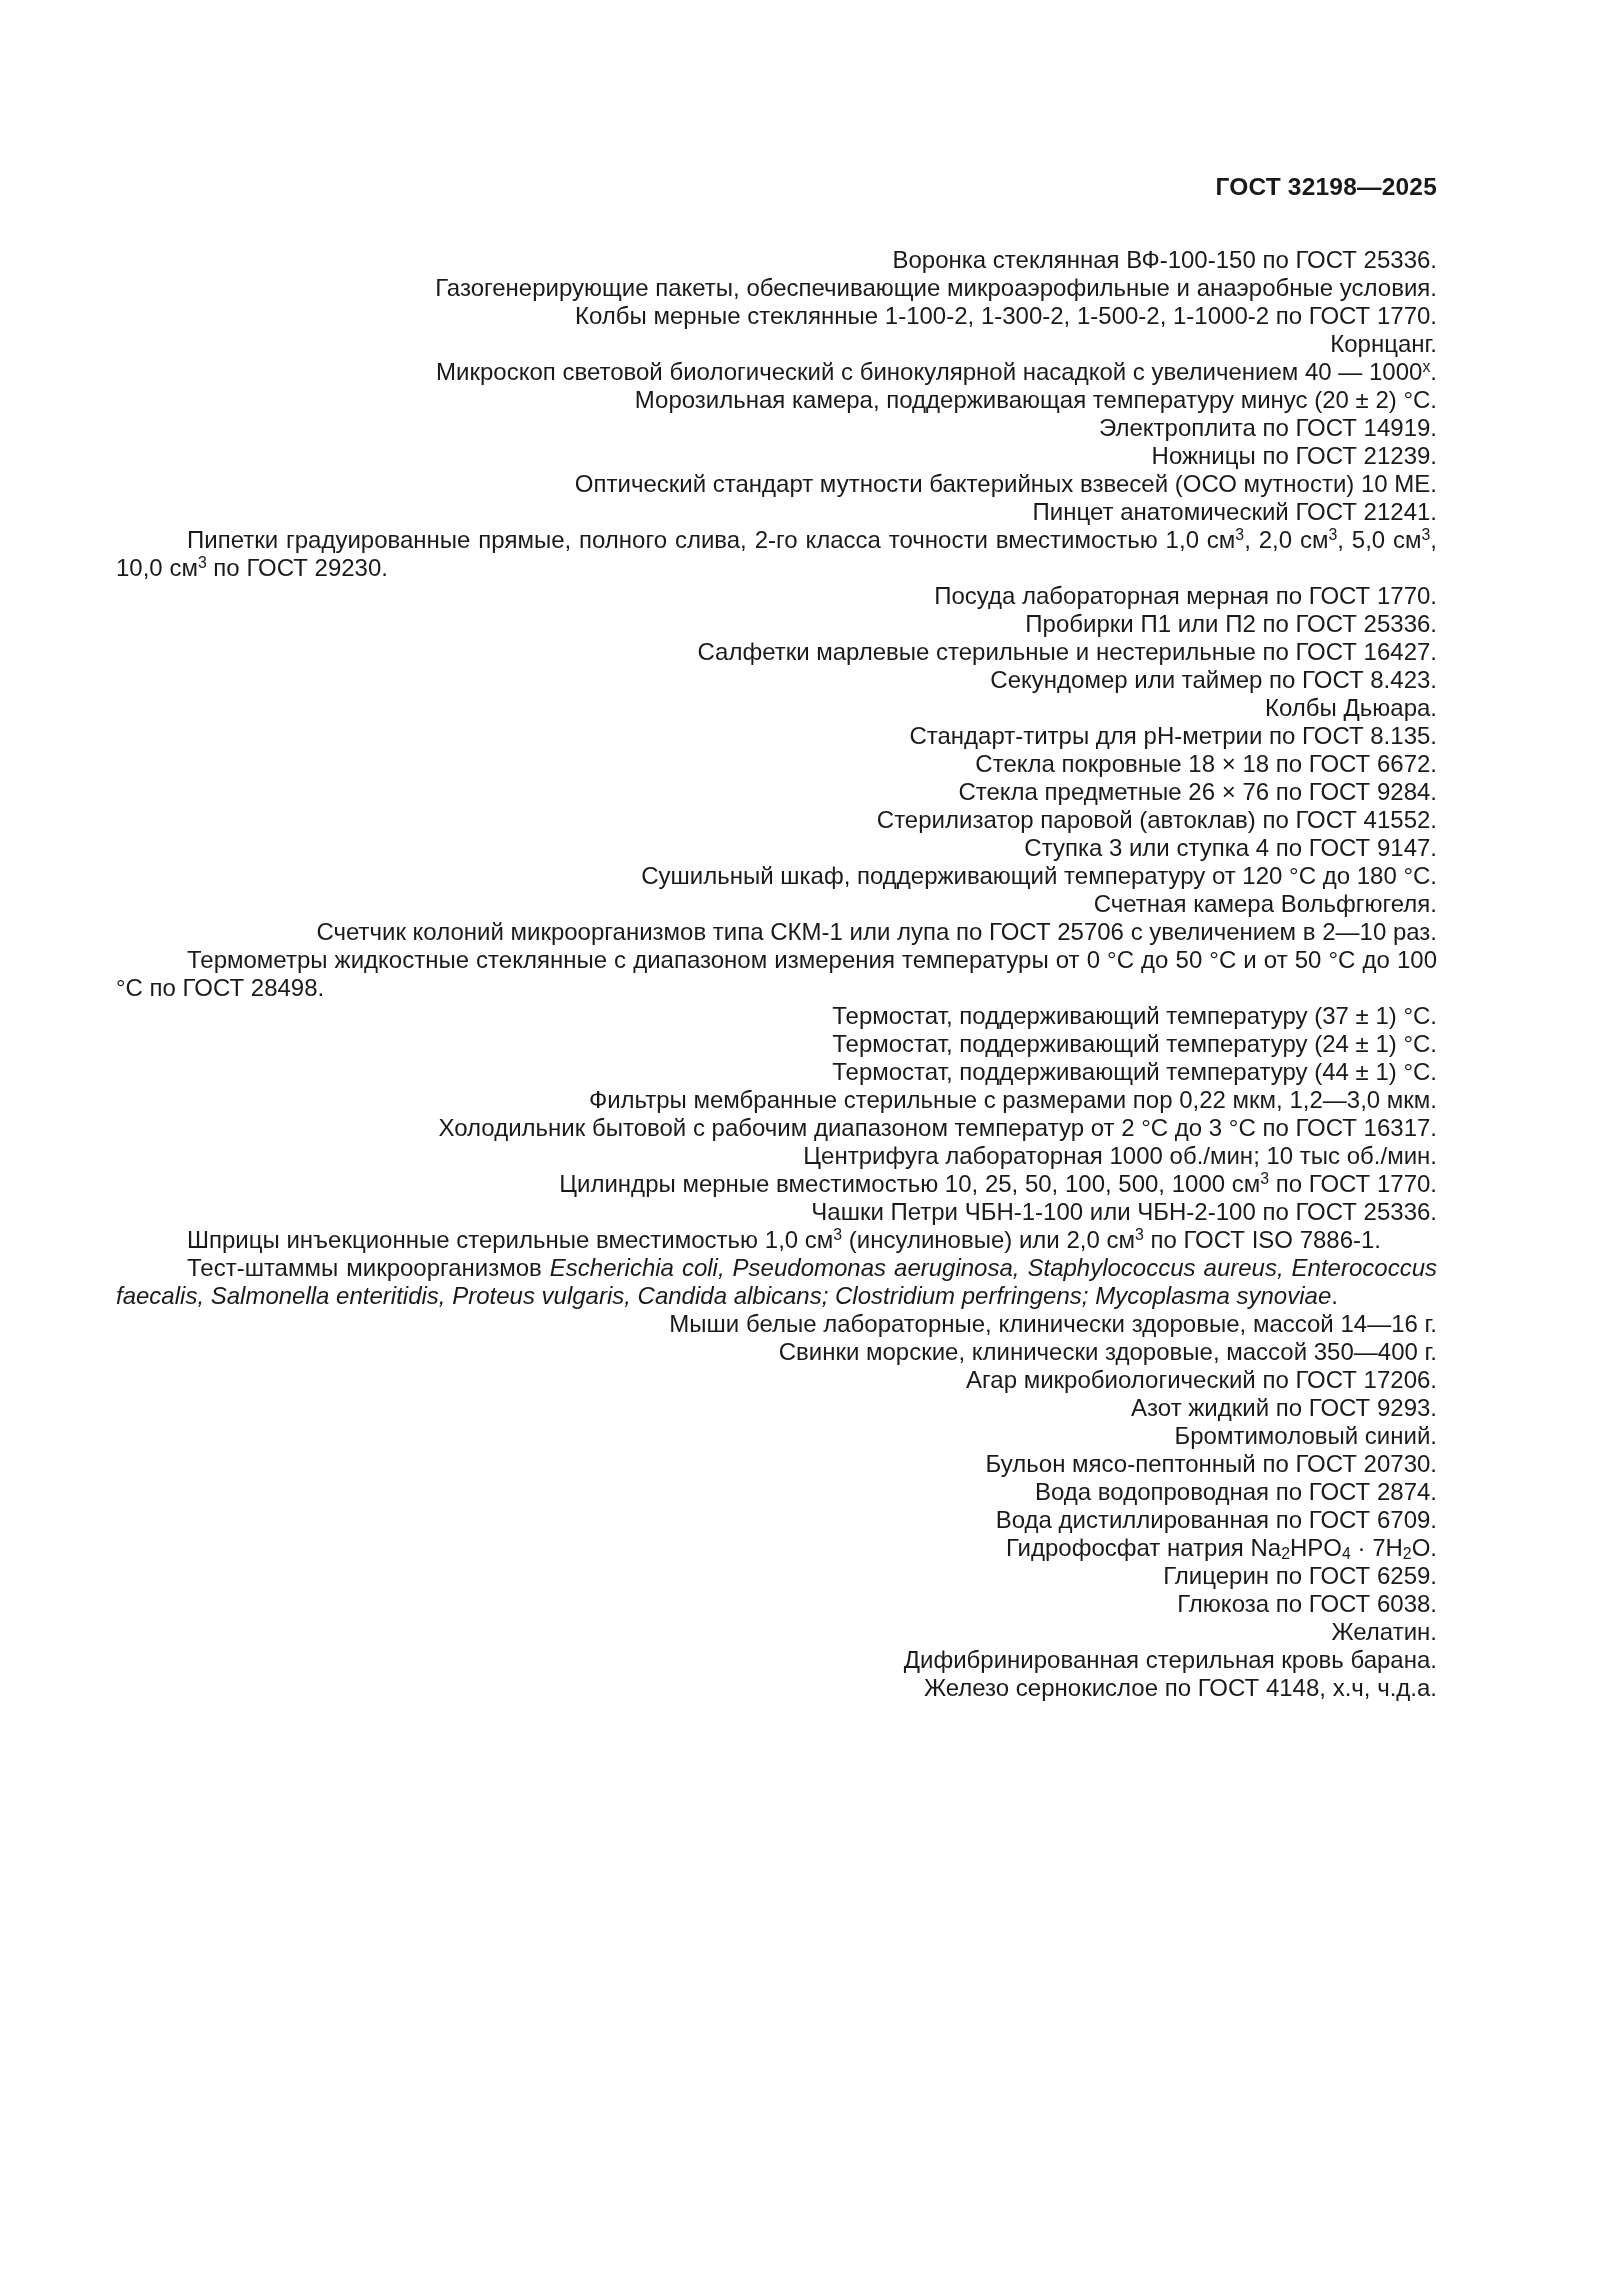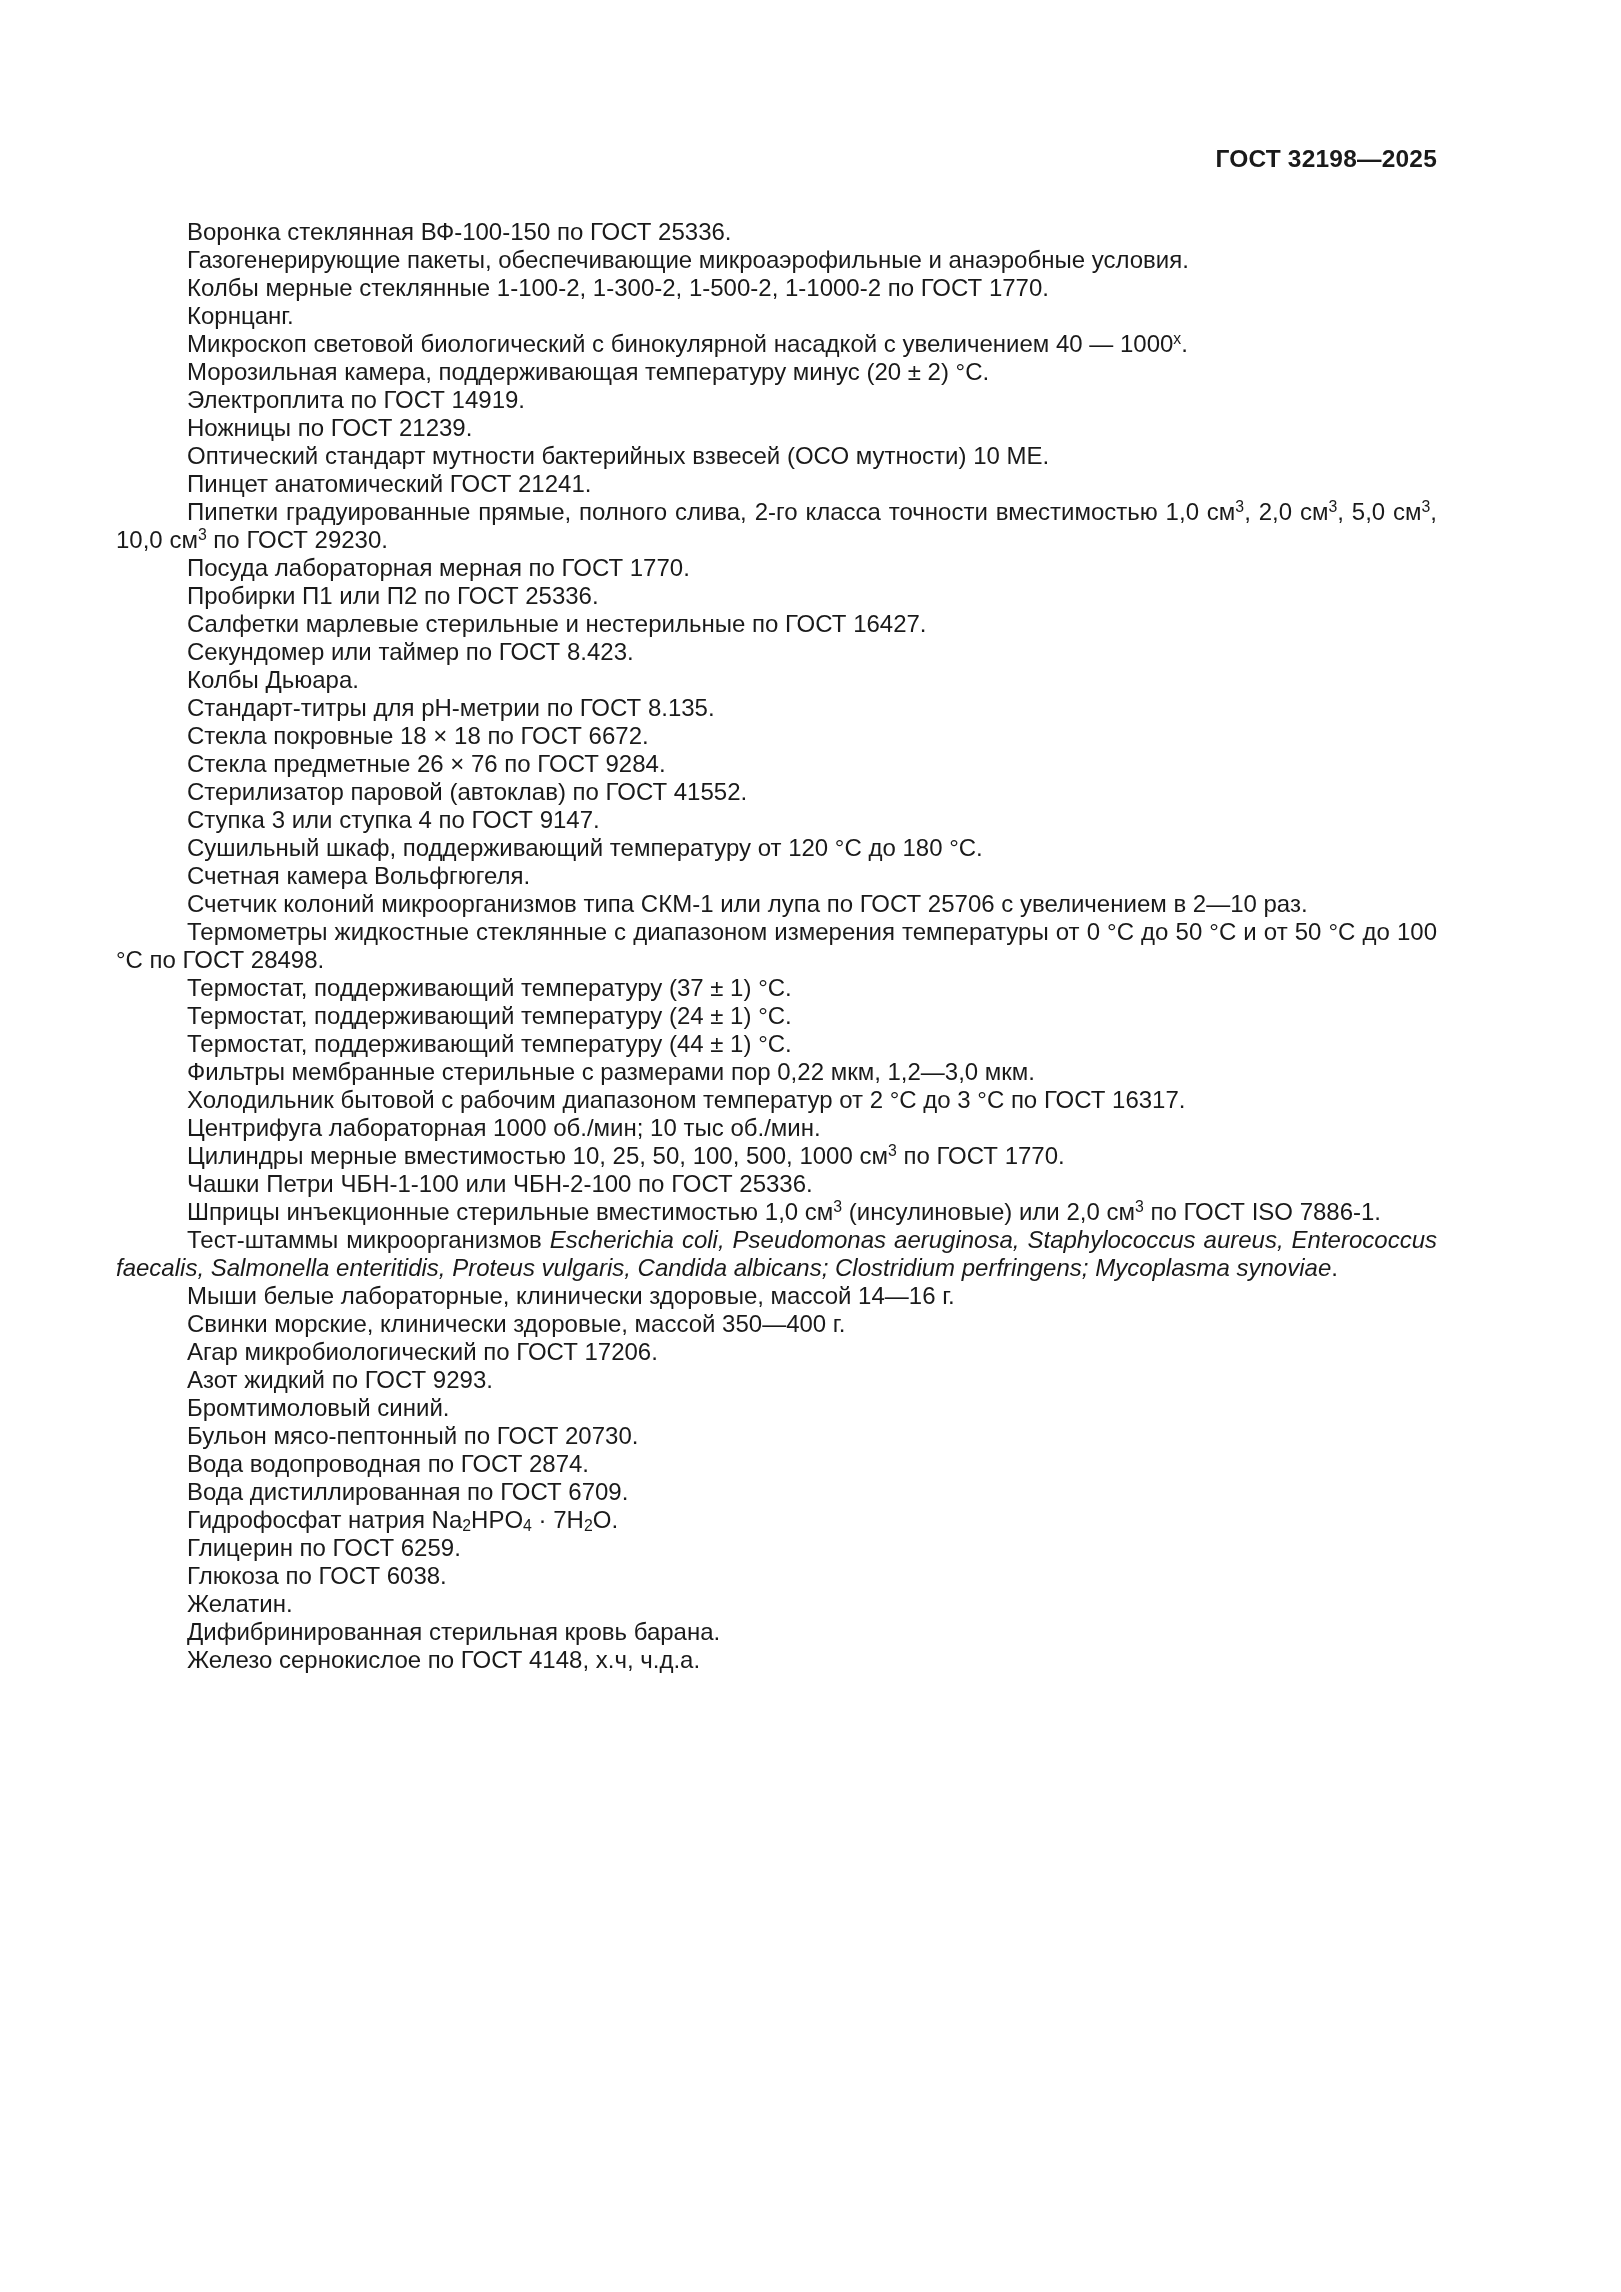--- a/index.html
+++ b/index.html
@@ -8,20 +8,21 @@
     background: #ffffff;
   }
   .page {
     position: relative;
     width: 1621px;
     height: 1810px;
     background: #ffffff;
     font-family: "Liberation Sans", sans-serif;
     color: #1a1a1a;
     overflow: hidden;
+    margin-top: 28px;
   }
   .header {
     position: absolute;
     top: 145px;
     right: 184px;
     font-size: 24.5px;
     font-weight: bold;
     letter-spacing: 0.2px;
     white-space: nowrap;
   }
@@ -33,21 +34,21 @@
     font-size: 24px;
     line-height: 28px;
     text-align: justify;
     text-justify: inter-word;
   }
   .body-text p {
     margin: 0;
     text-indent: 71px;
   }
   .body-text p.nojust {
-    text-align: left;
+    text-align: right;
   }
   sup {
     font-size: 0.66em;
     vertical-align: 0.48em;
     line-height: 0;
   }
   sub {
     font-size: 0.66em;
     vertical-align: -0.22em;
     line-height: 0;

